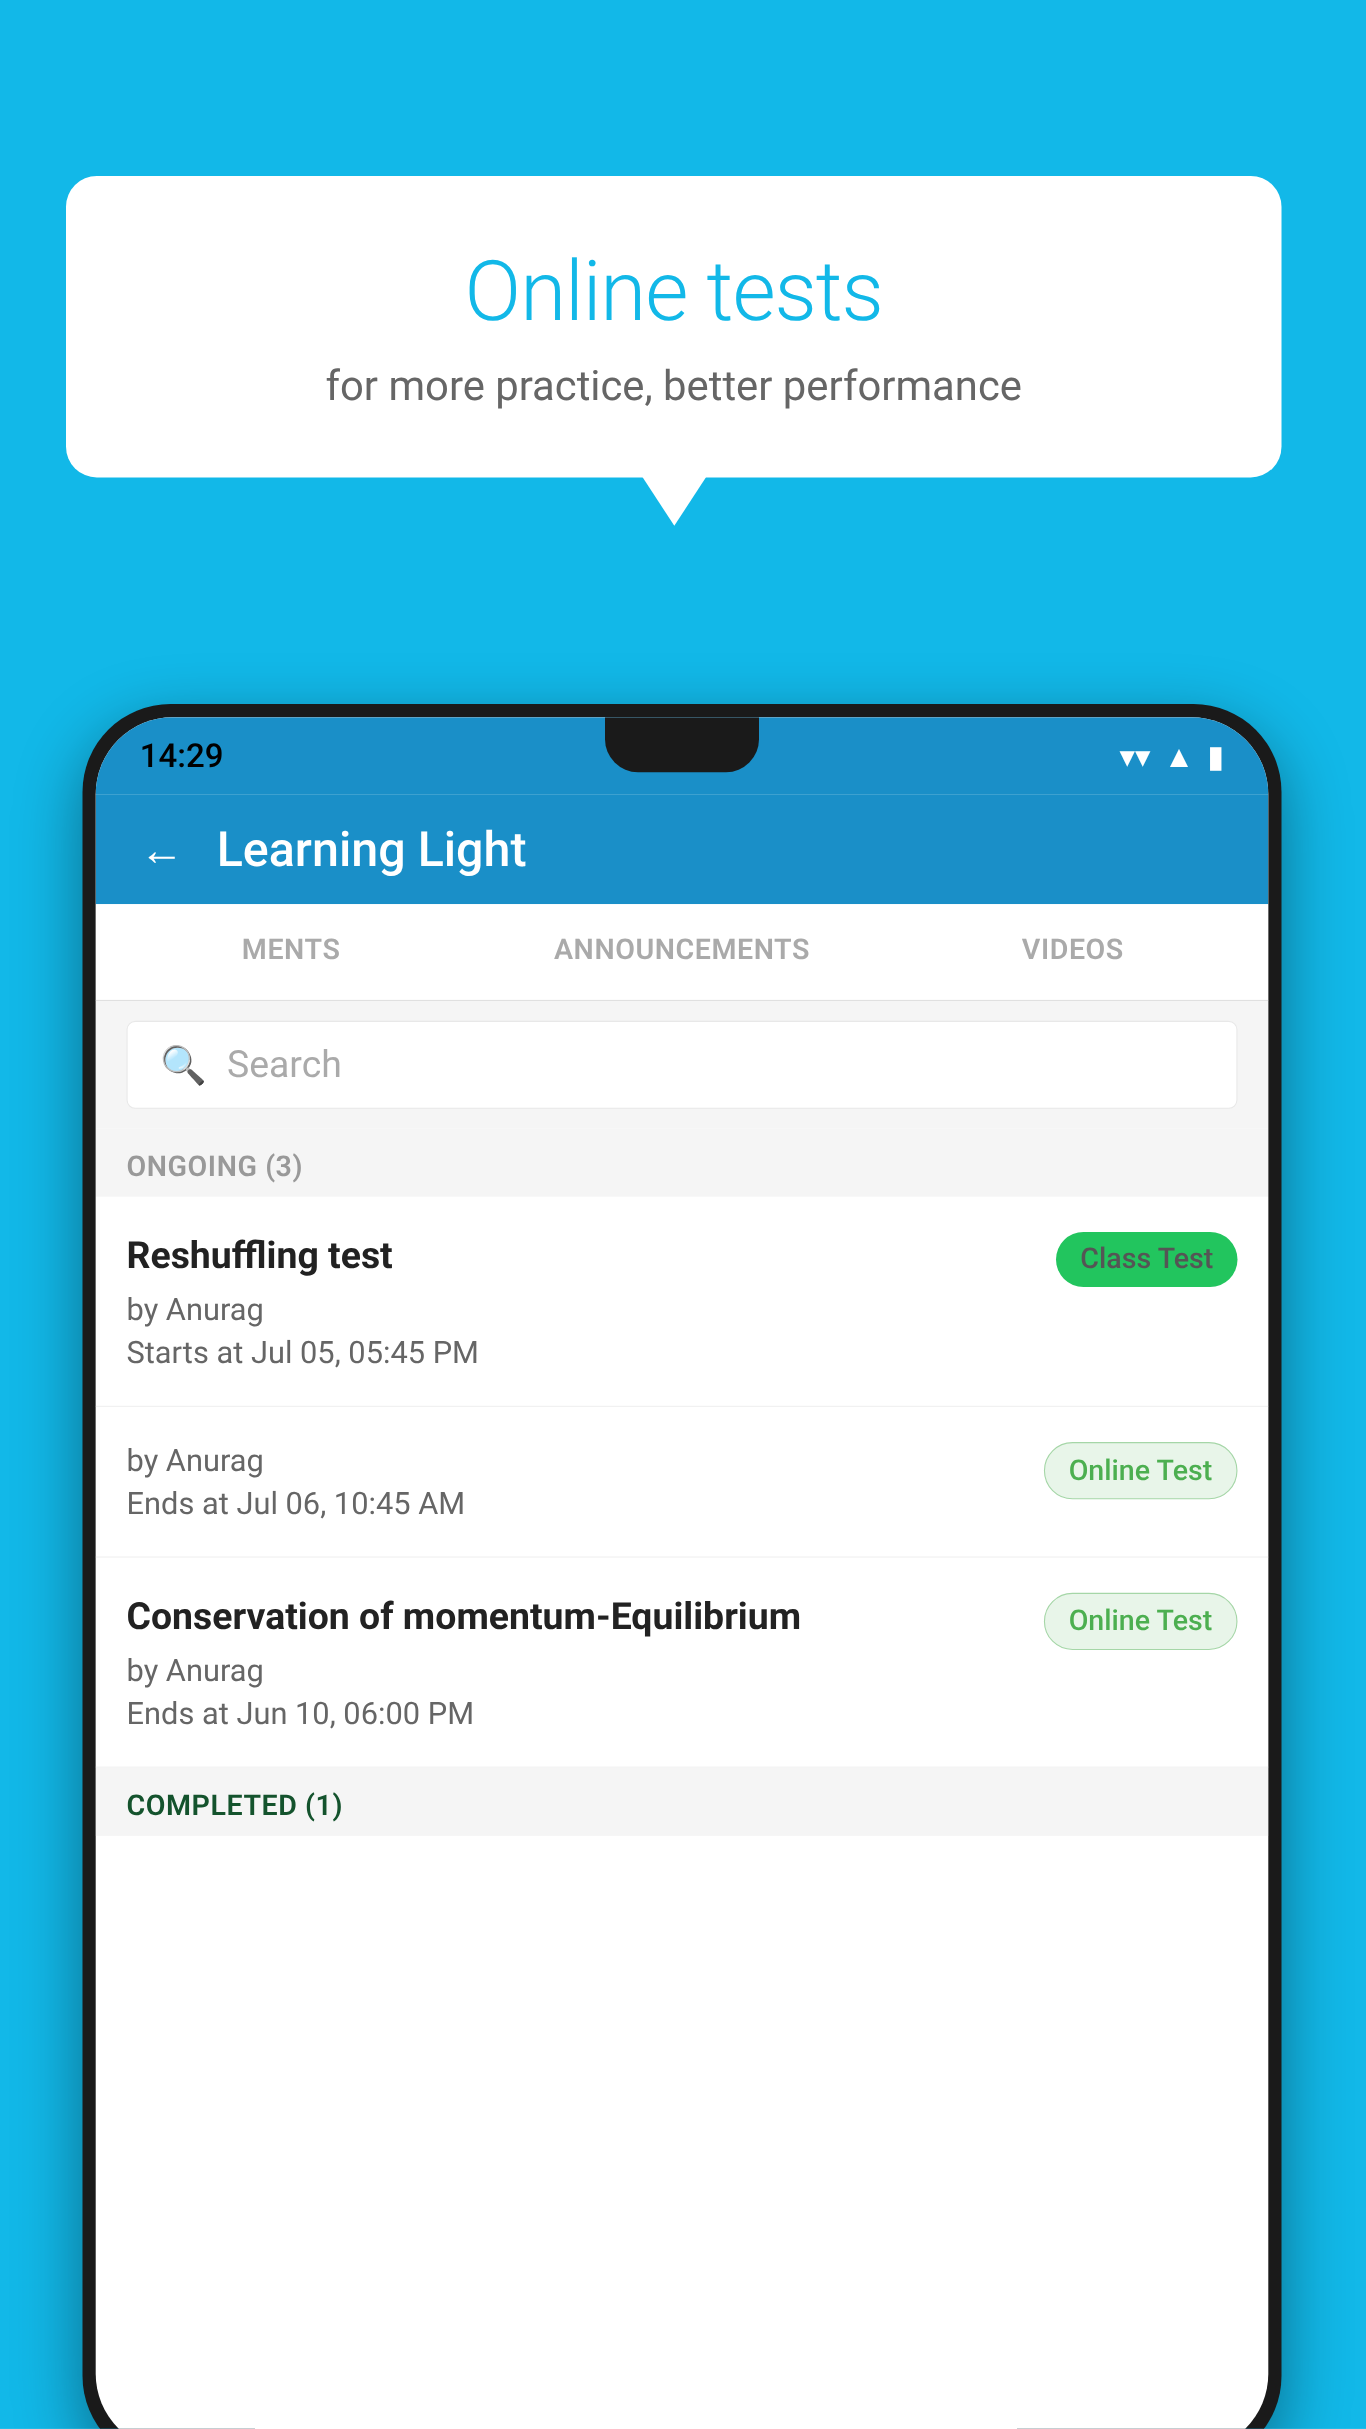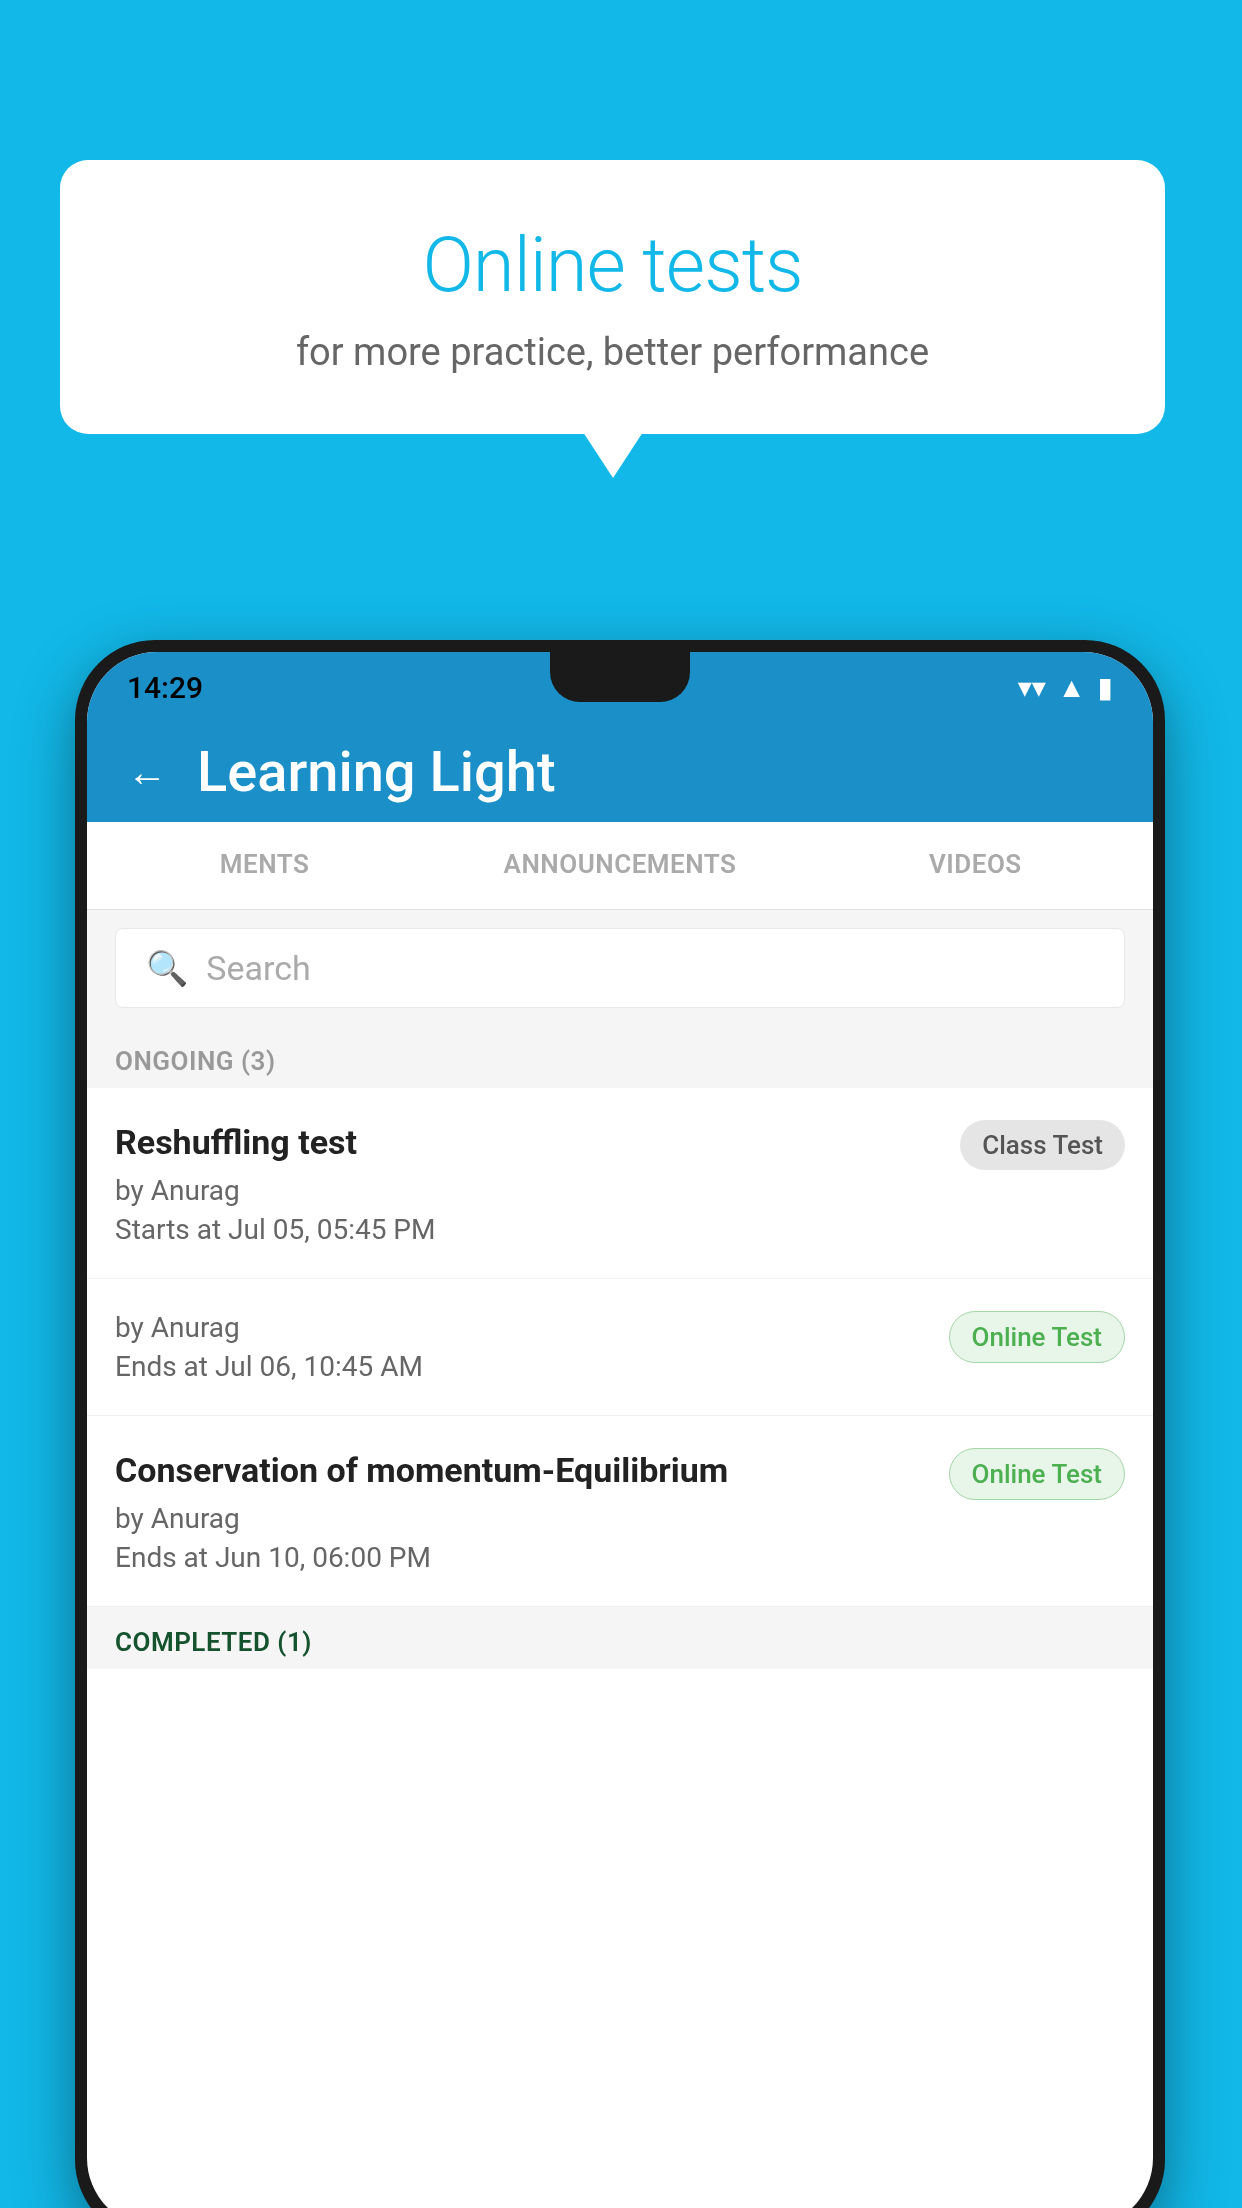--- a/index.html
+++ b/index.html
@@ -132,21 +132,21 @@
       gap: 30px;
     }
 
     .back-arrow {
       color: white;
       font-size: 40px;
     }
 
     .app-title {
       color: white;
-      font-size: 56px;
+      font-size: 44px;
       font-weight: 500;
     }
 
     
     .tabs {
       background: white;
       height: 88px;
       display: flex;
       align-items: center;
       border-bottom: 1px solid #e0e0e0;
@@ -249,21 +249,21 @@
     .test-badge {
       border-radius: 30px;
       padding: 10px 22px;
       font-size: 26px;
       font-weight: 500;
       white-space: nowrap;
       flex-shrink: 0;
     }
 
     .badge-class {
-      background: #e5e5e5;
+      background: #22c55e;
       color: #555;
     }
 
     .badge-online {
       background: #e8f5e9;
       color: #4caf50;
       border: 1.5px solid #a5d6a7;
     }
 
     

